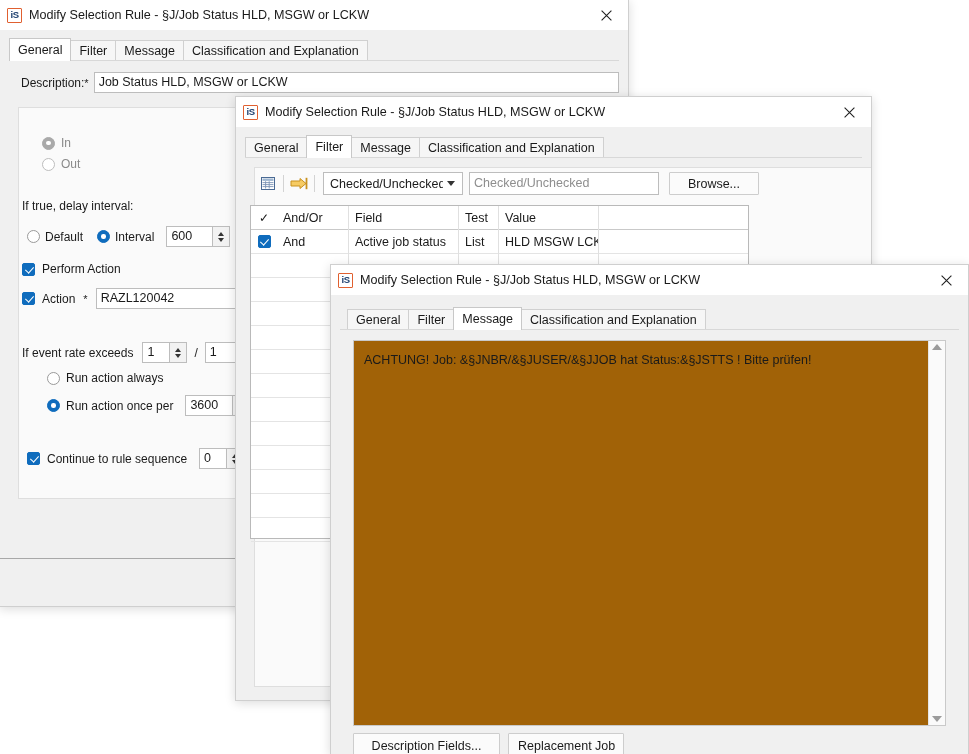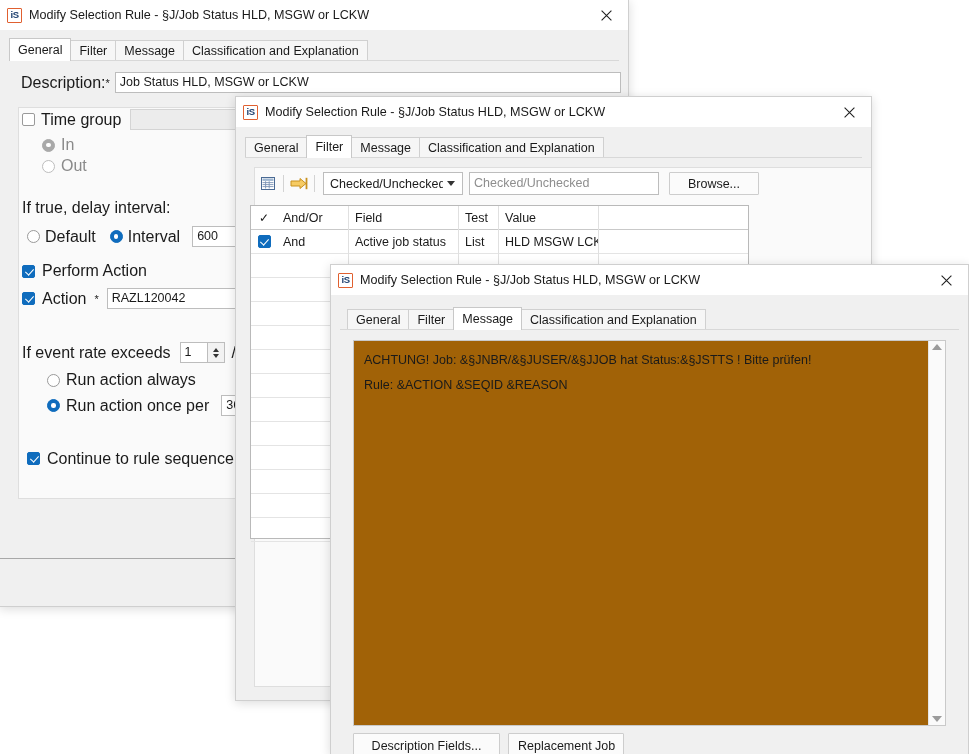--- a/index.html
+++ b/index.html
@@ -102,21 +102,21 @@
   }
 
   
   .panel {
     background: #fafafa;
     border: 1px solid #dedede;
     margin: 4px 9px 0 9px;
   }
 
   
-  .lbl { font-size: 16px; color:#1a1a1a; white-space: nowrap; }
+  .lbl { font-size: 12px; color:#1a1a1a; white-space: nowrap; }
   .req { color:#1a1a1a; font-size: 11px; vertical-align: super; }
   .txtinput {
     border: 1px solid #bdbdbd;
     background: #ffffff;
     height: 21px;
     font-size: 12.5px;
     font-family: "Liberation Sans", sans-serif;
     color: #1a1a1a;
     padding: 0 4px;
     line-height: 19px;
@@ -277,27 +277,20 @@
     <div class="row" style="position:absolute; left:21px; top:72px; width:600px;">
       <span class="lbl">Description:</span>
         <span class="req">*</span>
       <div class="txtinput" style="margin-left:5px; width:525px;">
         <span>Job Status HLD, MSGW or LCKW</span>
       </div>
     </div>
 
     <div class="panel" style="position:absolute; left:9px; top:103px; width:612px; height:392px;"></div>
 
-    <div class="row" style="position:absolute; left:22px; top:109px;">
-      <span class="cb"></span>
-      <span class="lbl" style="margin-left:6px;">Time group</span>
-      <div class="txtinput readonly" style="margin-left:9px; width:200px;">
-        <span></span>
-      </div>
-    </div>
 
     <div class="row" style="position:absolute; left:42px; top:136px;">
       <span class="rb checked grey"></span>
       <span class="lbl" style="margin-left:6px; color:#8a8a8a;">In</span>
     </div>
     <div class="row" style="position:absolute; left:42px; top:157px;">
       <span class="rb" style="border-color:#bdbdbd;"></span>
       <span class="lbl" style="margin-left:6px; color:#8a8a8a;">Out</span>
     </div>
 
@@ -579,21 +572,20 @@
       <div class="tab"><span>General</span></div>
       <div class="tab"><span>Filter</span></div>
       <div class="tab active"><span>Message</span></div>
       <div class="tab"><span>Classification and Explanation</span></div>
     </div>
 
     <div class="msgbox" style="position:absolute; left:22px; top:75px; width:593px; height:386px;">
       <div class="inner">
         <div>ACHTUNG! Job: &amp;§JNBR/&amp;§JUSER/&amp;§JJOB hat Status:&amp;§JSTTS !  Bitte prüfen!</div>
         <div style="height:4px;"></div>
-        <div>Rule: &amp;ACTION &amp;SEQID &amp;REASON</div>
       </div>
       <div class="sb">
         <i class="up"></i>
         <i class="dn"></i>
       </div>
     </div>
 
     <button class="btn" style="position:absolute; left:22px; top:468px; width:147px; height:25px;">
       <span>Description Fields...</span>
     </button>

